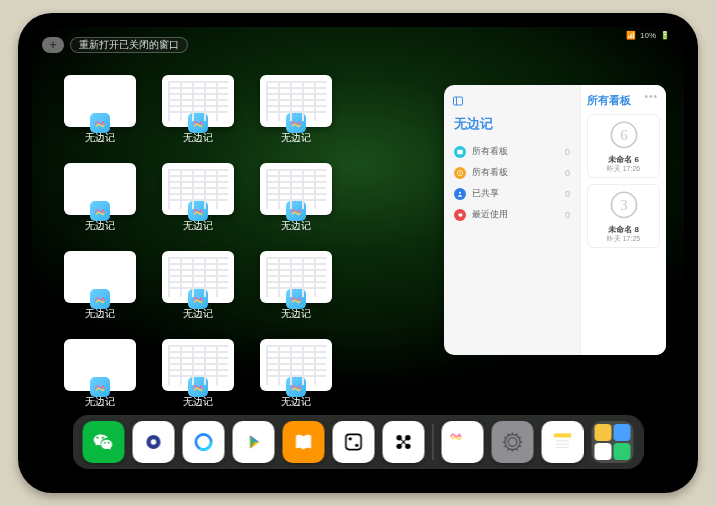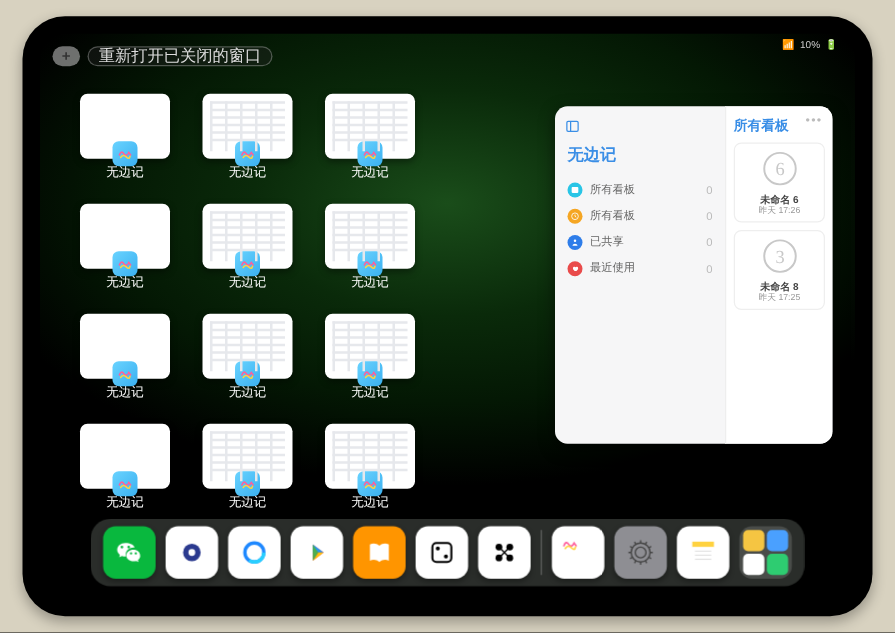--- a/index.html
+++ b/index.html
@@ -38,21 +38,21 @@
     background: rgba(200,200,200,0.55);
     border-radius: 9px;
     display: flex; align-items: center; justify-content: center;
     color: #333; font-size: 12px; font-weight: bold;
   }
   .reopen-pill {
     height: 16px; padding: 0 8px;
     background: rgba(40,40,40,0.35);
     border: 1px solid rgba(200,200,200,0.35);
     border-radius: 9px;
-    color: #ddd; font-size: 13px;
+    color: #ddd; font-size: 10px;
     display: flex; align-items: center;
   }
   .grid {
     position: absolute;
     top: 48px; left: 30px;
     width: 370px;
     display: grid;
     grid-template-columns: repeat(4, 1fr);
     gap: 18px 22px;
   }

